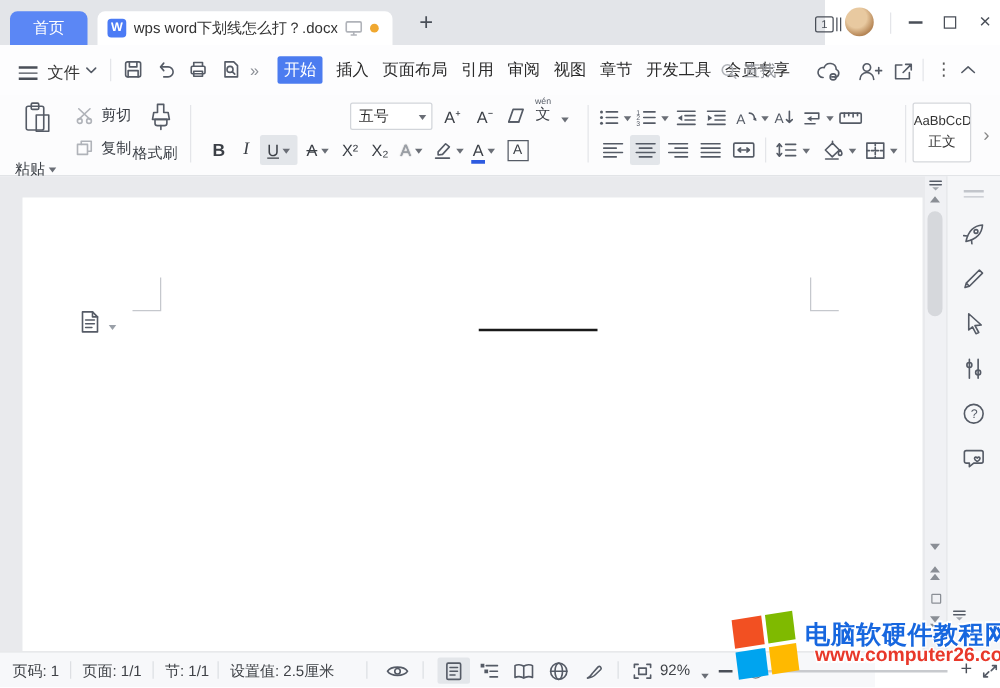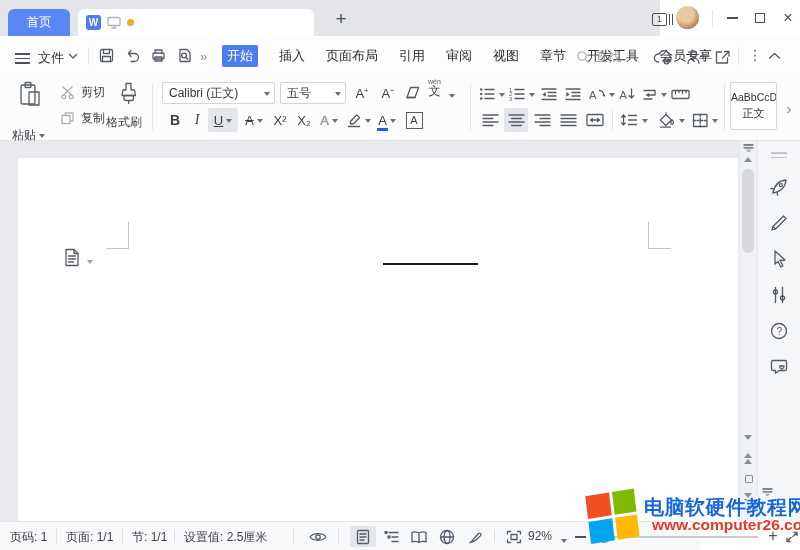--- a/index.html
+++ b/index.html
@@ -81,20 +81,21 @@
 </style>
 </head>
 <body>
 
 <div id="app">
 
   <div class="abs" id="tabbar">
     <div class="abs ctr" id="hometab">首页</div>
     <div class="abs flex" id="doctab">
       <span class="wbadge">W</span>
+      <span id="doctitle">wps word下划线怎么打？.docx</span>
       <svg class="ic gray" width="14" height="13">
           <rect x="1" y="1.5" width="12" height="8" rx="1"></rect>
           <path d="M5 12 h4 M7 9.5 V12"></path>
         </svg>
       <span class="dot"></span>
     </div>
     <div class="abs ctr" id="newtab">+</div>
     <div class="abs flex" id="wincount">
       <span class="box">1</span>
         <span class="bars"></span>
@@ -133,21 +134,21 @@
         <path d="M5 6 V3 h7 v3"></path>
         <rect x="3" y="6" width="11" height="6" rx="1"></rect>
         <path d="M5 10 h7 v4 h-7 z"></path>
       </svg>
     <svg class="ic abs" style="left:176px;top:11px" width="17" height="17">
         <path d="M4 2.5 h7 l3 3 v9 h-10 z"></path>
         <circle cx="8" cy="8.5" r="2.4"></circle>
         <path d="M9.8 10.3 l2 2"></path>
       </svg>
     <span class="abs" style="left:200px;top:13px;color:#8B8F96;font-size:13px">»</span>
-    <div class="abs flex" style="left:222px;top:9px;gap:21px">
+    <div class="abs flex" style="left:222px;top:9px;gap:11px">
       <span class="mtab active">开始</span>
       <span class="mtab">插入</span>
       <span class="mtab">页面布局</span>
       <span class="mtab">引用</span>
       <span class="mtab">审阅</span>
       <span class="mtab">视图</span>
       <span class="mtab">章节</span>
       <span class="mtab">开发工具</span>
       <span class="mtab">会员专享</span>
     </div>
@@ -203,24 +204,20 @@
       <span class="rlabel grayt">复制</span>
     </div>
     <svg class="ic abs" style="left:116px;top:5px" width="26" height="28">
         <path d="M10 2.5 h5 v6.5 h3.5 l1 5.5 H6 l1-5.5 h3 z"></path>
         <path d="M8 14.5 h9.5 v3 a2 2 0 0 1-2 2 h-5.5 a2 2 0 0 1-2-2 z" fill="#ECEEF1"></path>
         <path d="M12.7 19.5 v3"></path>
       </svg>
     <div class="abs" style="left:106px;top:38px"><span class="rlabel">格式刷</span></div>
     <div class="vsep" style="left:152px;top:8px;height:46px"></div>
 
-    <div class="sel" style="left:162px;top:6px;width:113px">
-        <span>Calibri (正文)</span>
-        <i class="caret"></i>
-      </div>
     <div class="sel" style="left:280px;top:6px;width:66px">
         <span>五号</span>
         <i class="caret"></i>
       </div>
     <div class="rbtn" style="left:350px;top:5px;width:24px">A⁺</div>
     <div class="rbtn" style="left:376px;top:5px;width:24px">A⁻</div>
     <svg class="ic abs" style="left:404px;top:9px" width="17" height="15">
         <path d="M6.5 2.5 h8 L11 12.5 h-8 z"></path>
         <path d="M3 12.5 h8"></path>
       </svg>

